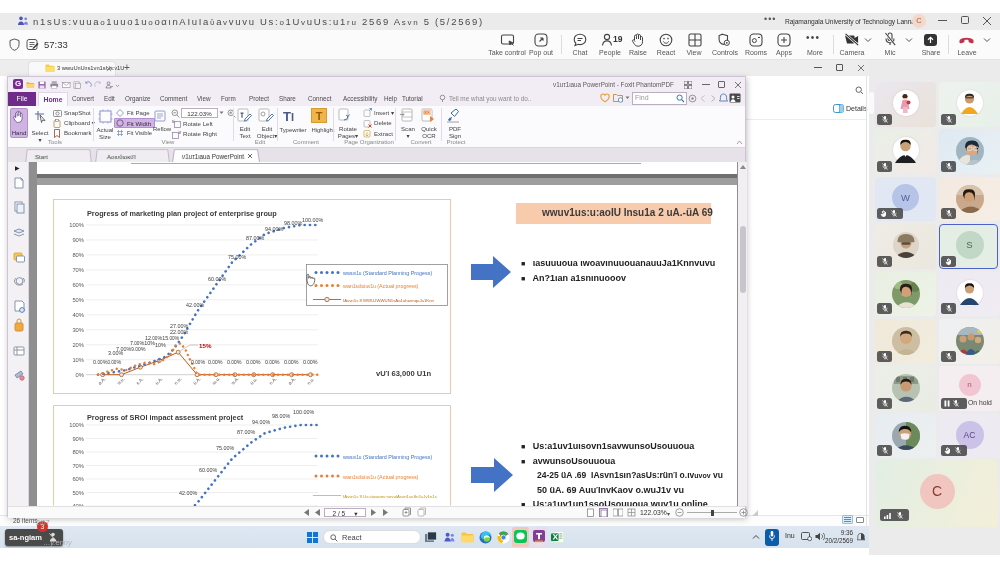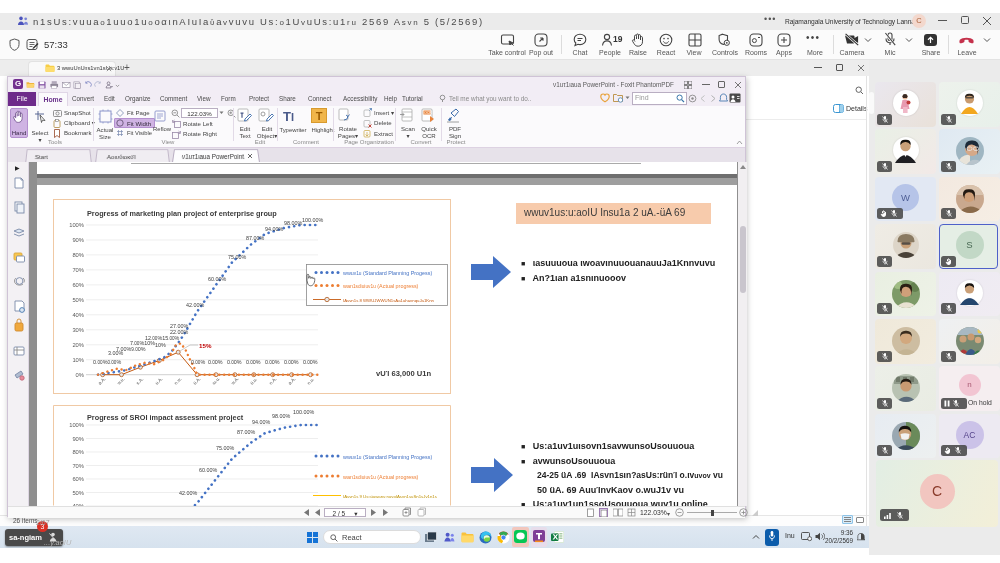--- a/index.html
+++ b/index.html
@@ -584,21 +584,21 @@
         <text x="290" y="89" font-size="5.4" fill="#ed7d31" font-family="Liberation Sans">wan<tspan font-size="4.8">1sdiuiuv1u</tspan> (Actual progress)</text>
         <path d="M260 100.5h28" stroke="#c55a11" stroke-width=".9"></path>
             <circle cx="274" cy="100.5" r="2.2" fill="#e7e6e6" stroke="#b15c20" stroke-width=".8"></circle>
         <text x="290" y="102.5" font-size="4.3" fill="#c55a11" font-family="Liberation Sans">IAsvn1s 8 WWUJWWUN1sAa1ahavnquJa1Knn</text>
 
         <path d="M254 81.5v-5.2c0-1.4 1.8-1.4 1.8 0v3l.2-1c.2-1.2 1.8-1 1.8.2l.1 1 .4-.8c.4-.9 1.6-.6 1.6.4v.7l.4-.5c.5-.7 1.5-.3 1.5.5 0 2.6-.5 4.4-1.6 5.7-1.6 1.9-4.1 1.6-5.3-.3z" fill="#fff" stroke="#333" stroke-width=".7"></path>
         <text x="323" y="177" font-size="7.6" font-weight="bold" fill="#3b3b3b" font-family="Liberation Sans">vUΊ 63,000 U1n</text>
       </svg>
 
       <div class="abs" style="left:479px;top:18px;width:195px;height:21px;background:#f7cbac"></div>
-      <div class="abs" style="left:487px;top:21.5px;font-size:10px;font-weight:normal;color:#3b3b3b">wwuv1us:u:aoIU Insu1a 2 uA.-üA 69</div>
+      <div class="abs" style="left:505px;top:21.5px;font-size:10px;font-weight:bold;color:#3b3b3b">wwuv1us:u:aoIU Insu1a 2 uA.-üA 69</div>
 
       <svg class="abs" style="left:434px;top:69px" width="40" height="36" viewBox="0 0 40 36">
             <path d="M0 10h22V2l18 16-18 16v-8H0z" fill="#4472c4"></path>
           </svg>
       <div class="abs" style="left:484px;top:73px;font-size:9px;font-weight:bold;color:#222"><span style="font-size:7px">■</span>&nbsp;&nbsp; ιasuuuoua&nbsp;ιwoavιnuuouanauuJa1Knnvuvu</div>
       <div class="abs" style="left:484px;top:88px;font-size:9px;font-weight:bold;color:#222"><span style="font-size:7px">■</span>&nbsp;&nbsp; An?1ιan&nbsp;a1snιnuooov</div>
 
       <svg class="abs" style="left:16px;top:220px" width="398" height="101" viewBox="0 0 398 101">
         <path d="M.5 100.5V.5h397V100.5" fill="#fff" stroke="#f0c9a4"></path>
         <text x="34" y="15" font-size="7.3" font-weight="bold" fill="#3b3b3b" font-family="Liberation Sans">Progress of SROI impact assessment project</text>
@@ -804,21 +804,21 @@
 
     <div class="abs" style="left:5px;top:3px;width:58px;height:17px;background:#4a4a4a;border-radius:3px;box-shadow:0 1px 2px rgba(0,0,0,.4)"></div>
     <div class="abs" style="left:9px;top:6.5px;font-size:7.5px;color:#fff;font-weight:bold">sa-ngiam</div>
     <svg class="abs" style="left:48px;top:6px" width="10" height="11" viewBox="0 0 10 11">
           <circle cx="5" cy="2.6" r="1.8" fill="#ddd"></circle>
           <path d="M1.8 9.5c.3-2.3 1.5-3.6 3.2-3.6s2.9 1.3 3.2 3.6z" fill="#ddd"></path>
           <path d="M1.5 1.5l7 8" stroke="#ddd" stroke-width="1"></path>
         </svg>
     <div class="abs" style="left:37px;top:-5px;width:11px;height:11px;background:#d93025;border-radius:50%;color:#fff;font-size:7px;text-align:center;line-height:11px">3</div>
     <div class="abs" style="left:36px;top:-7px;font-size:7px;color:#9a9a9a">2/67</div>
-    <div class="abs" style="left:44px;top:12px;font-size:7.5px;color:#b5b5b5;font-style:italic">...y.aoIU</div>
+    <div class="abs" style="left:44px;top:12px;font-size:7.5px;color:#b5b5b5;font-style:italic">...y.enny</div>
   </div>
 </div>
 
 <div class="abs" id="panel" style="left:869px;top:60px;width:131px;height:495px;background:#ebebeb">
   <div class="abs" style="left:0px;top:32px;width:5px;height:22px;background:#fafafa;border-radius:3px"></div>
   <div class="abs" style="left:6px;top:22px;width:61px;height:44.6px;background:linear-gradient(135deg,#eae7ee,#e9e1d9);border-radius:4px"></div>
       <div class="abs" style="left:23.5px;top:30px;width:26px;height:26px;background:#fff;border-radius:50%;box-shadow:0 0 2px rgba(0,0,0,.15)"></div>
       <svg class="abs" style="left:29px;top:33px" width="15" height="21" viewBox="0 0 15 21">
         <circle cx="7" cy="4" r="2.6" fill="#e8b89a"></circle>
         <path d="M4.5 3.2Q4.5 1 7 1q2.5 0 2.5 2.2l-.6 1.8h-3.8z" fill="#3a2a22"></path>

